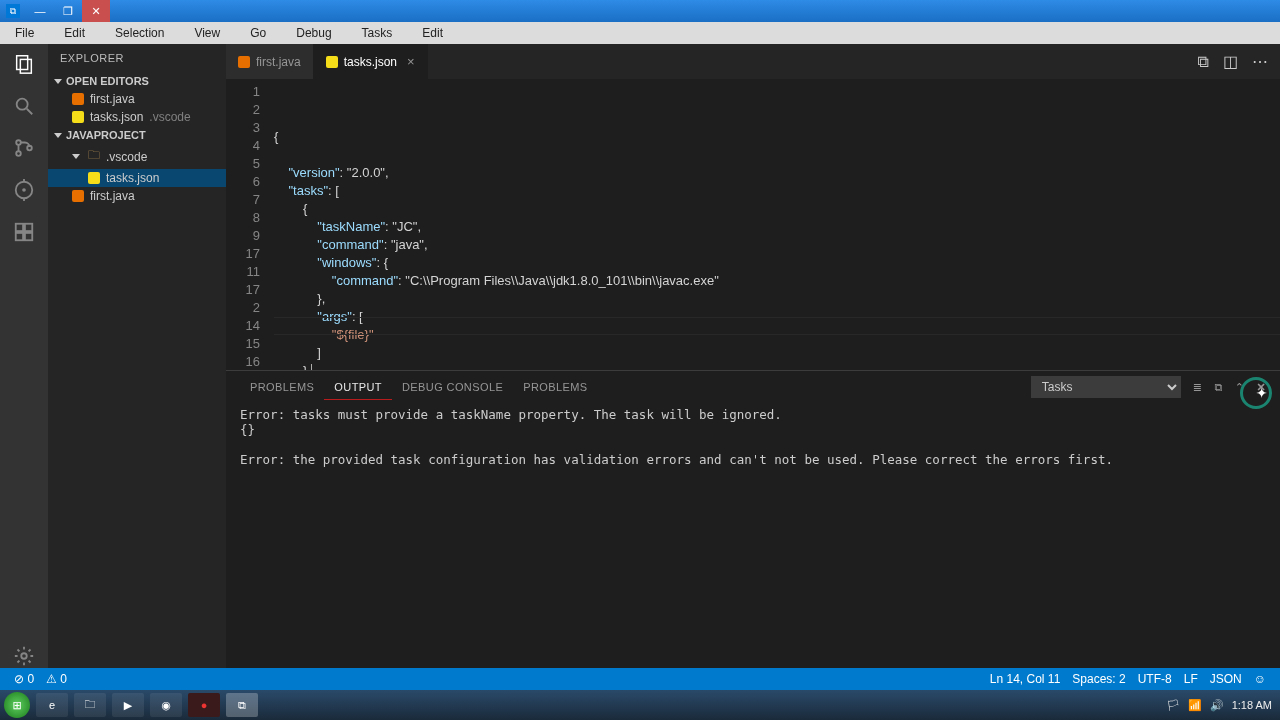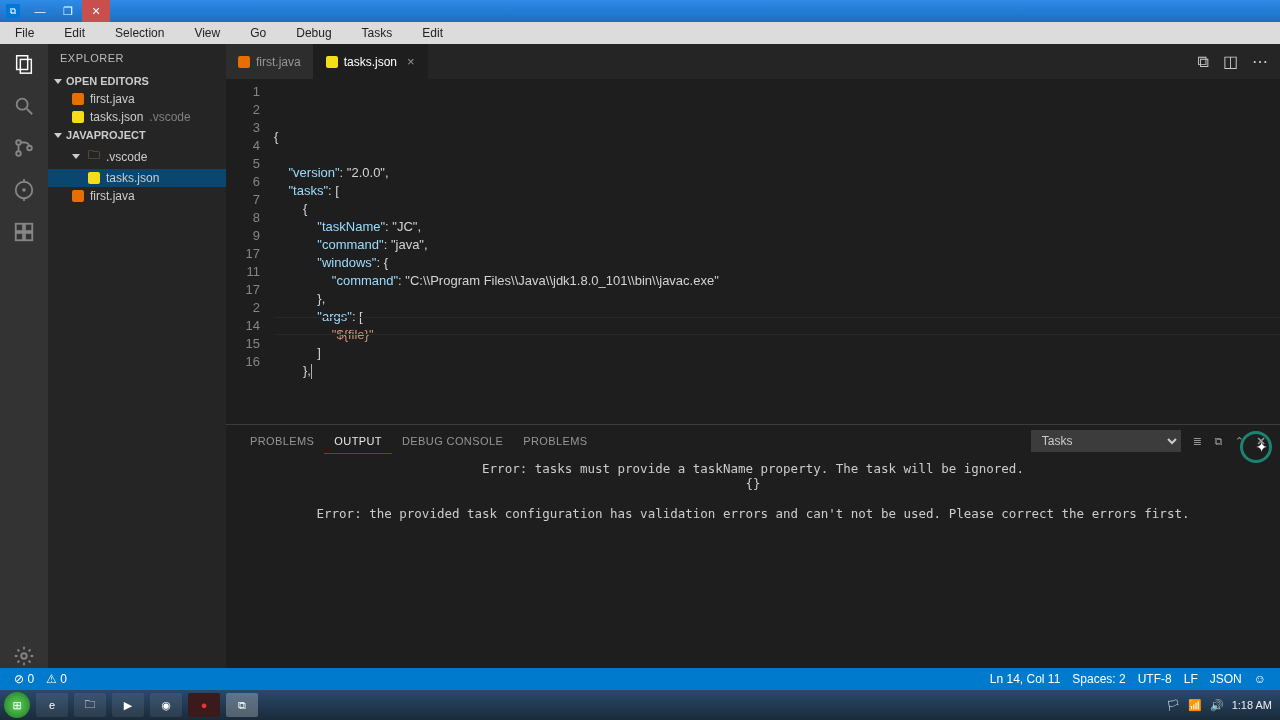--- a/index.html
+++ b/index.html
@@ -39,28 +39,28 @@
 .editor { flex: 1; display: flex; font-family: Consolas, monospace; font-size: 13px; overflow: hidden; position: relative; }
 .gutter { background: #1e1e1e; padding: 4px 14px 4px 0; text-align: right; color: #858585; min-width: 48px; }
 .gutter .ln { height: 18px; line-height: 18px; }
 .code { flex: 1; padding: 4px 0; color: #d4d4d4; white-space: pre; position: relative; }
 .code .line { height: 18px; line-height: 18px; }
 .highlight-line { position: absolute; left: 0; right: 0; height: 18px; border-top: 1px solid #282828; border-bottom: 1px solid #282828; pointer-events: none; }
 .tok-prop { color: #9cdcfe; }
 .tok-str { color: #ce9178; }
 .tok-punc { color: #d4d4d4; }
 .caret { display: inline-block; width: 1px; height: 15px; background: #aeafad; vertical-align: middle; }
-.panel { height: 244px; border-top: 1px solid #3c3c3c; display: flex; flex-direction: column; background: #1e1e1e; }
+.panel { height: 298px; border-top: 1px solid #3c3c3c; display: flex; flex-direction: column; background: #1e1e1e; }
 .panel-tabs { height: 32px; display: flex; align-items: center; padding: 0 14px; font-size: 11px; color: #969696; letter-spacing: 0.4px; }
 .panel-tab { padding: 6px 10px; cursor: pointer; }
 .panel-tab.active { color: #e7e7e7; border-bottom: 1px solid #b91c1c; }
 .panel-spacer { flex: 1; }
 .panel-select { background: #3c3c3c; color: #cccccc; border: 1px solid #3c3c3c; font-size: 12px; height: 22px; width: 150px; padding: 0 6px; }
 .panel-actions { display: flex; gap: 12px; margin-left: 12px; align-items: center; position: relative; }
-.panel-content { flex: 1; padding: 4px 14px; font-family: Consolas, monospace; font-size: 12.5px; color: #cccccc; white-space: pre-wrap; text-align: center; }
+.panel-content { flex: 1; padding: 4px 14px; font-family: Consolas, monospace; font-size: 12.5px; color: #cccccc; white-space: pre-wrap; }
 .cursor-ring { position: absolute; top: -4px; right: -6px; width: 32px; height: 32px; border: 3px solid #1abc9c; border-radius: 50%; opacity: 0.65; pointer-events: none; }
 .cursor-glyph { position: absolute; top: 4px; right: -2px; color: #ffffff; font-size: 14px; pointer-events: none; }
 .statusbar { height: 22px; background: #007acc; color: #ffffff; display: flex; align-items: center; font-size: 12px; padding: 0 8px; }
 .statusbar .sb-item { padding: 0 6px; cursor: pointer; }
 .statusbar .sb-spacer { flex: 1; }
 .taskbar { height: 30px; background: linear-gradient(#2a4a6a, #1a2a3a); display: flex; align-items: center; gap: 6px; padding: 0 4px; }
 .task-icon { width: 32px; height: 24px; background: rgba(255,255,255,0.08); border-radius: 2px; display:flex;align-items:center;justify-content:center;color:#fff;font-size:11px; }
 .task-icon.start { background: radial-gradient(circle, #5fcf5f, #1a7a1a); border-radius: 50%; width: 26px; height: 26px; }
 .taskbar-spacer { flex: 1; }
 .tray { display: flex; align-items: center; gap: 8px; color: #eee; font-size: 11px; padding-right: 4px; }

